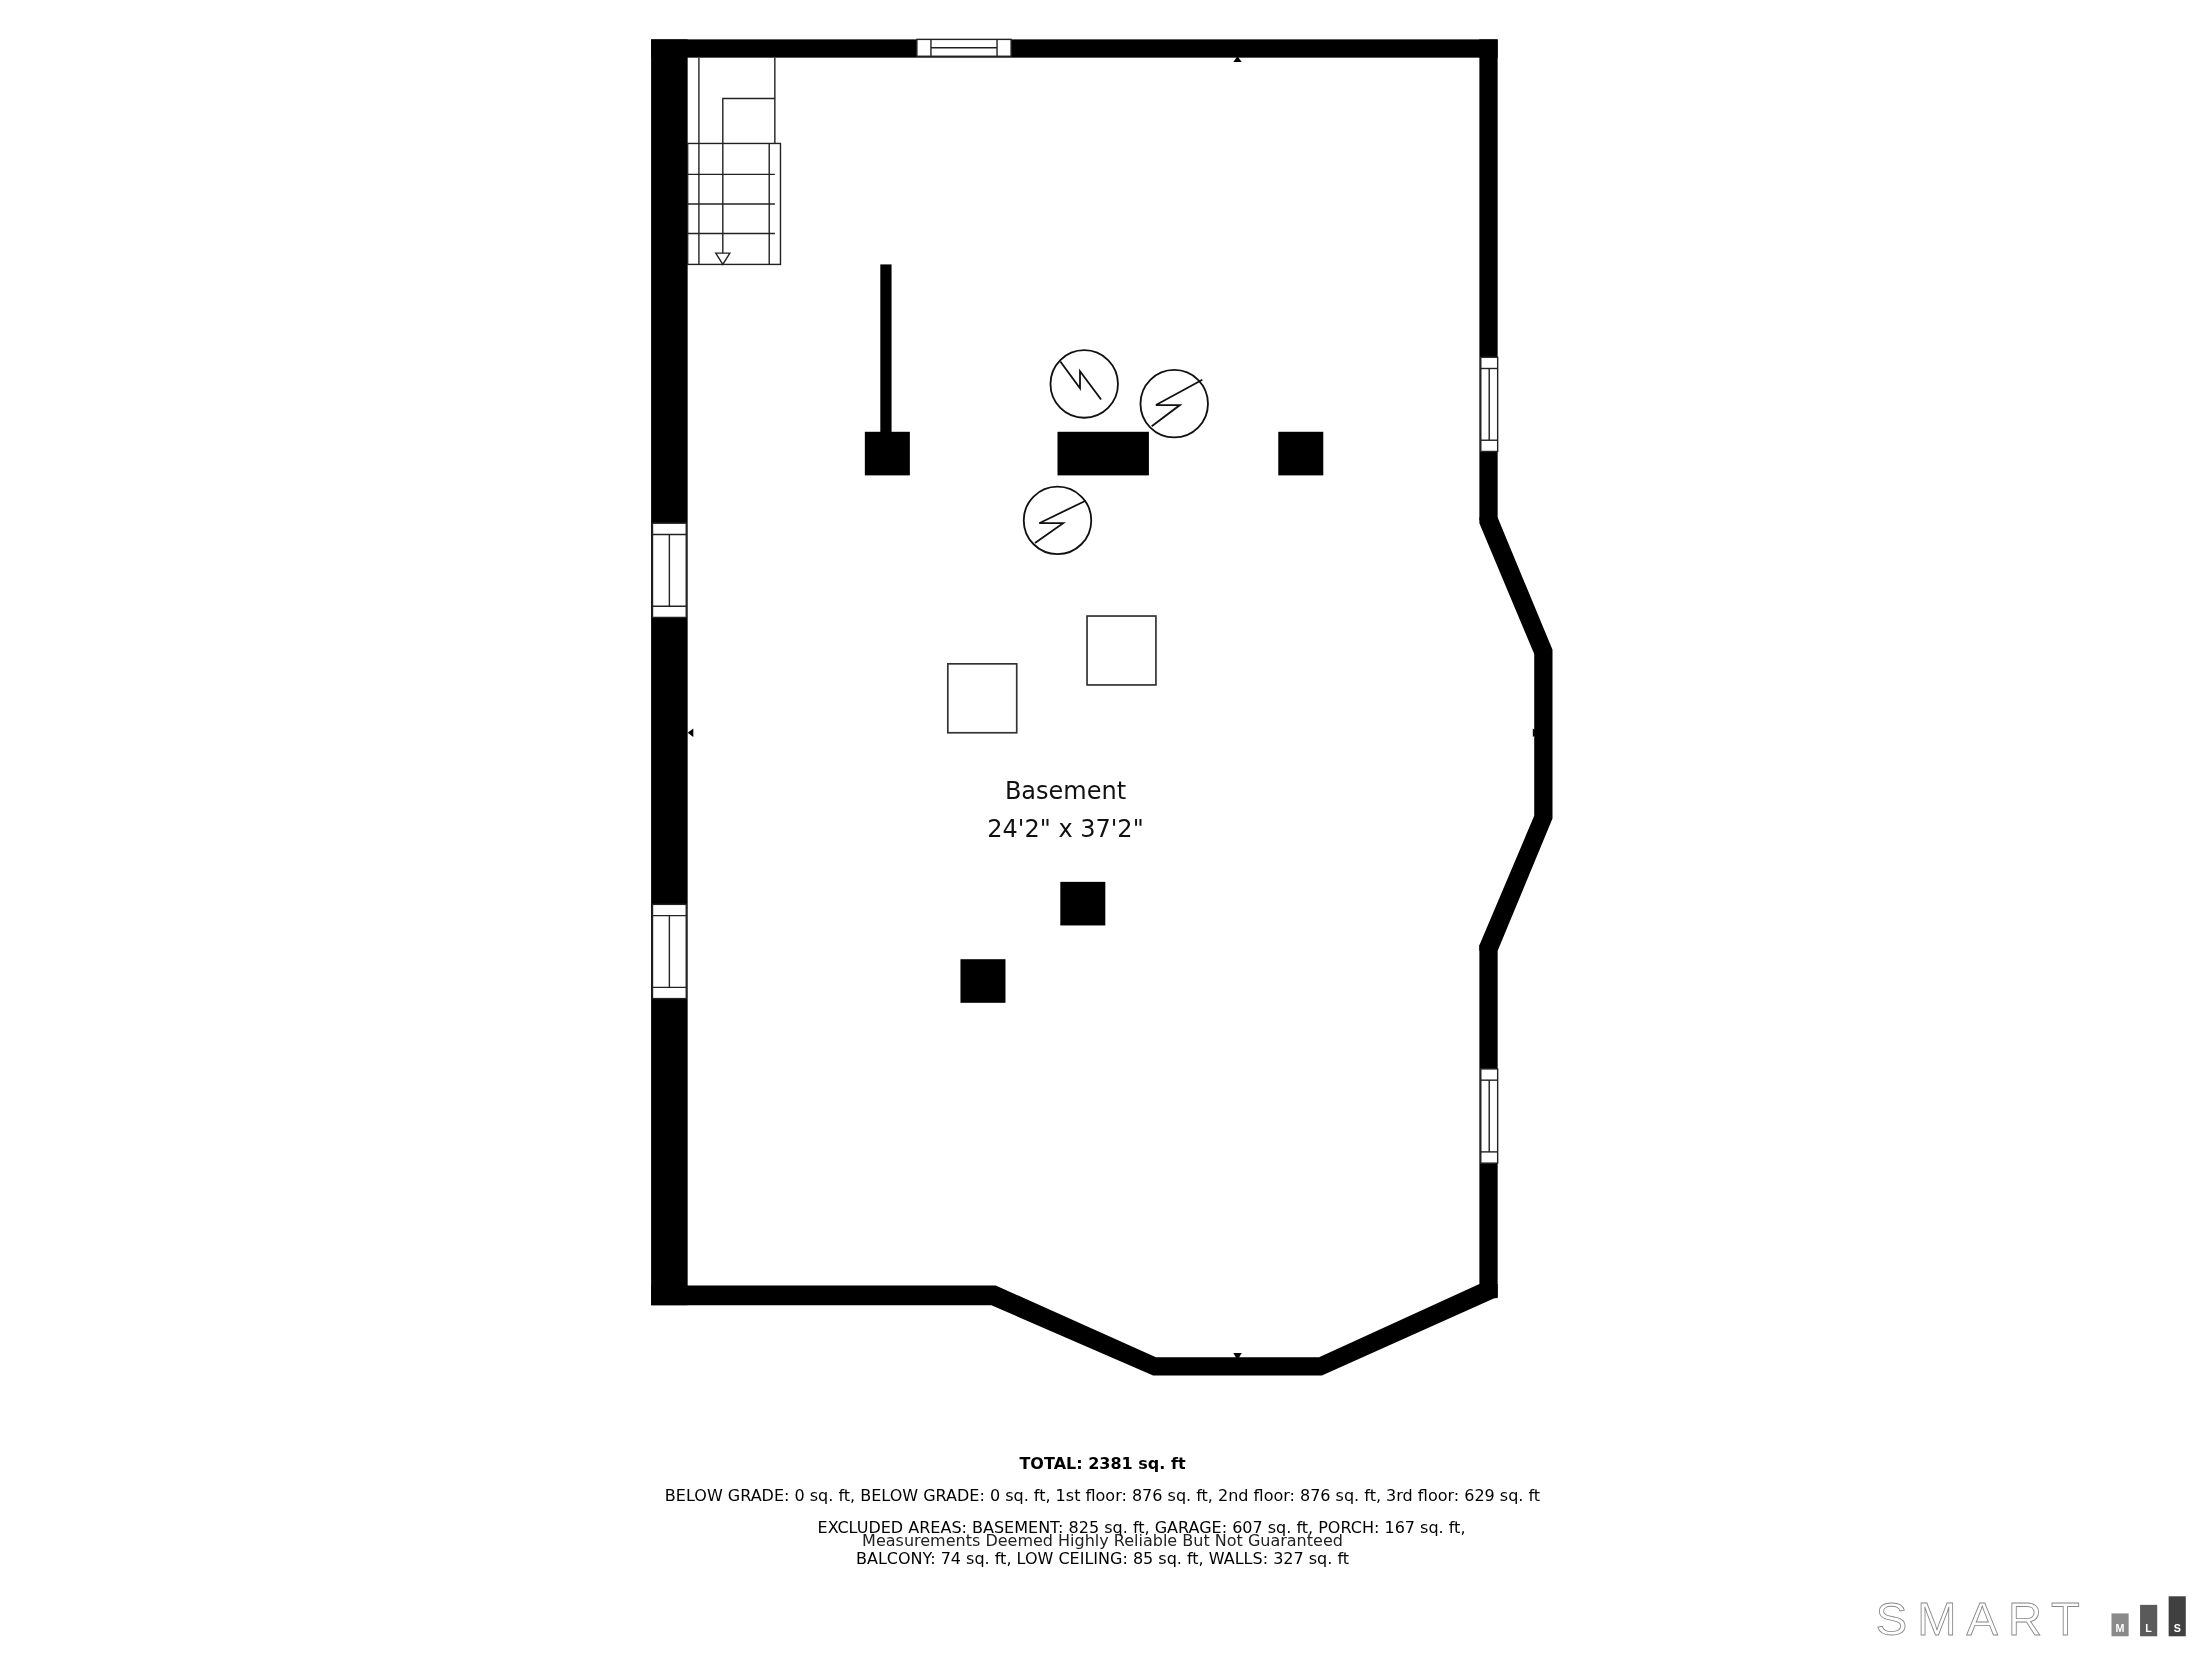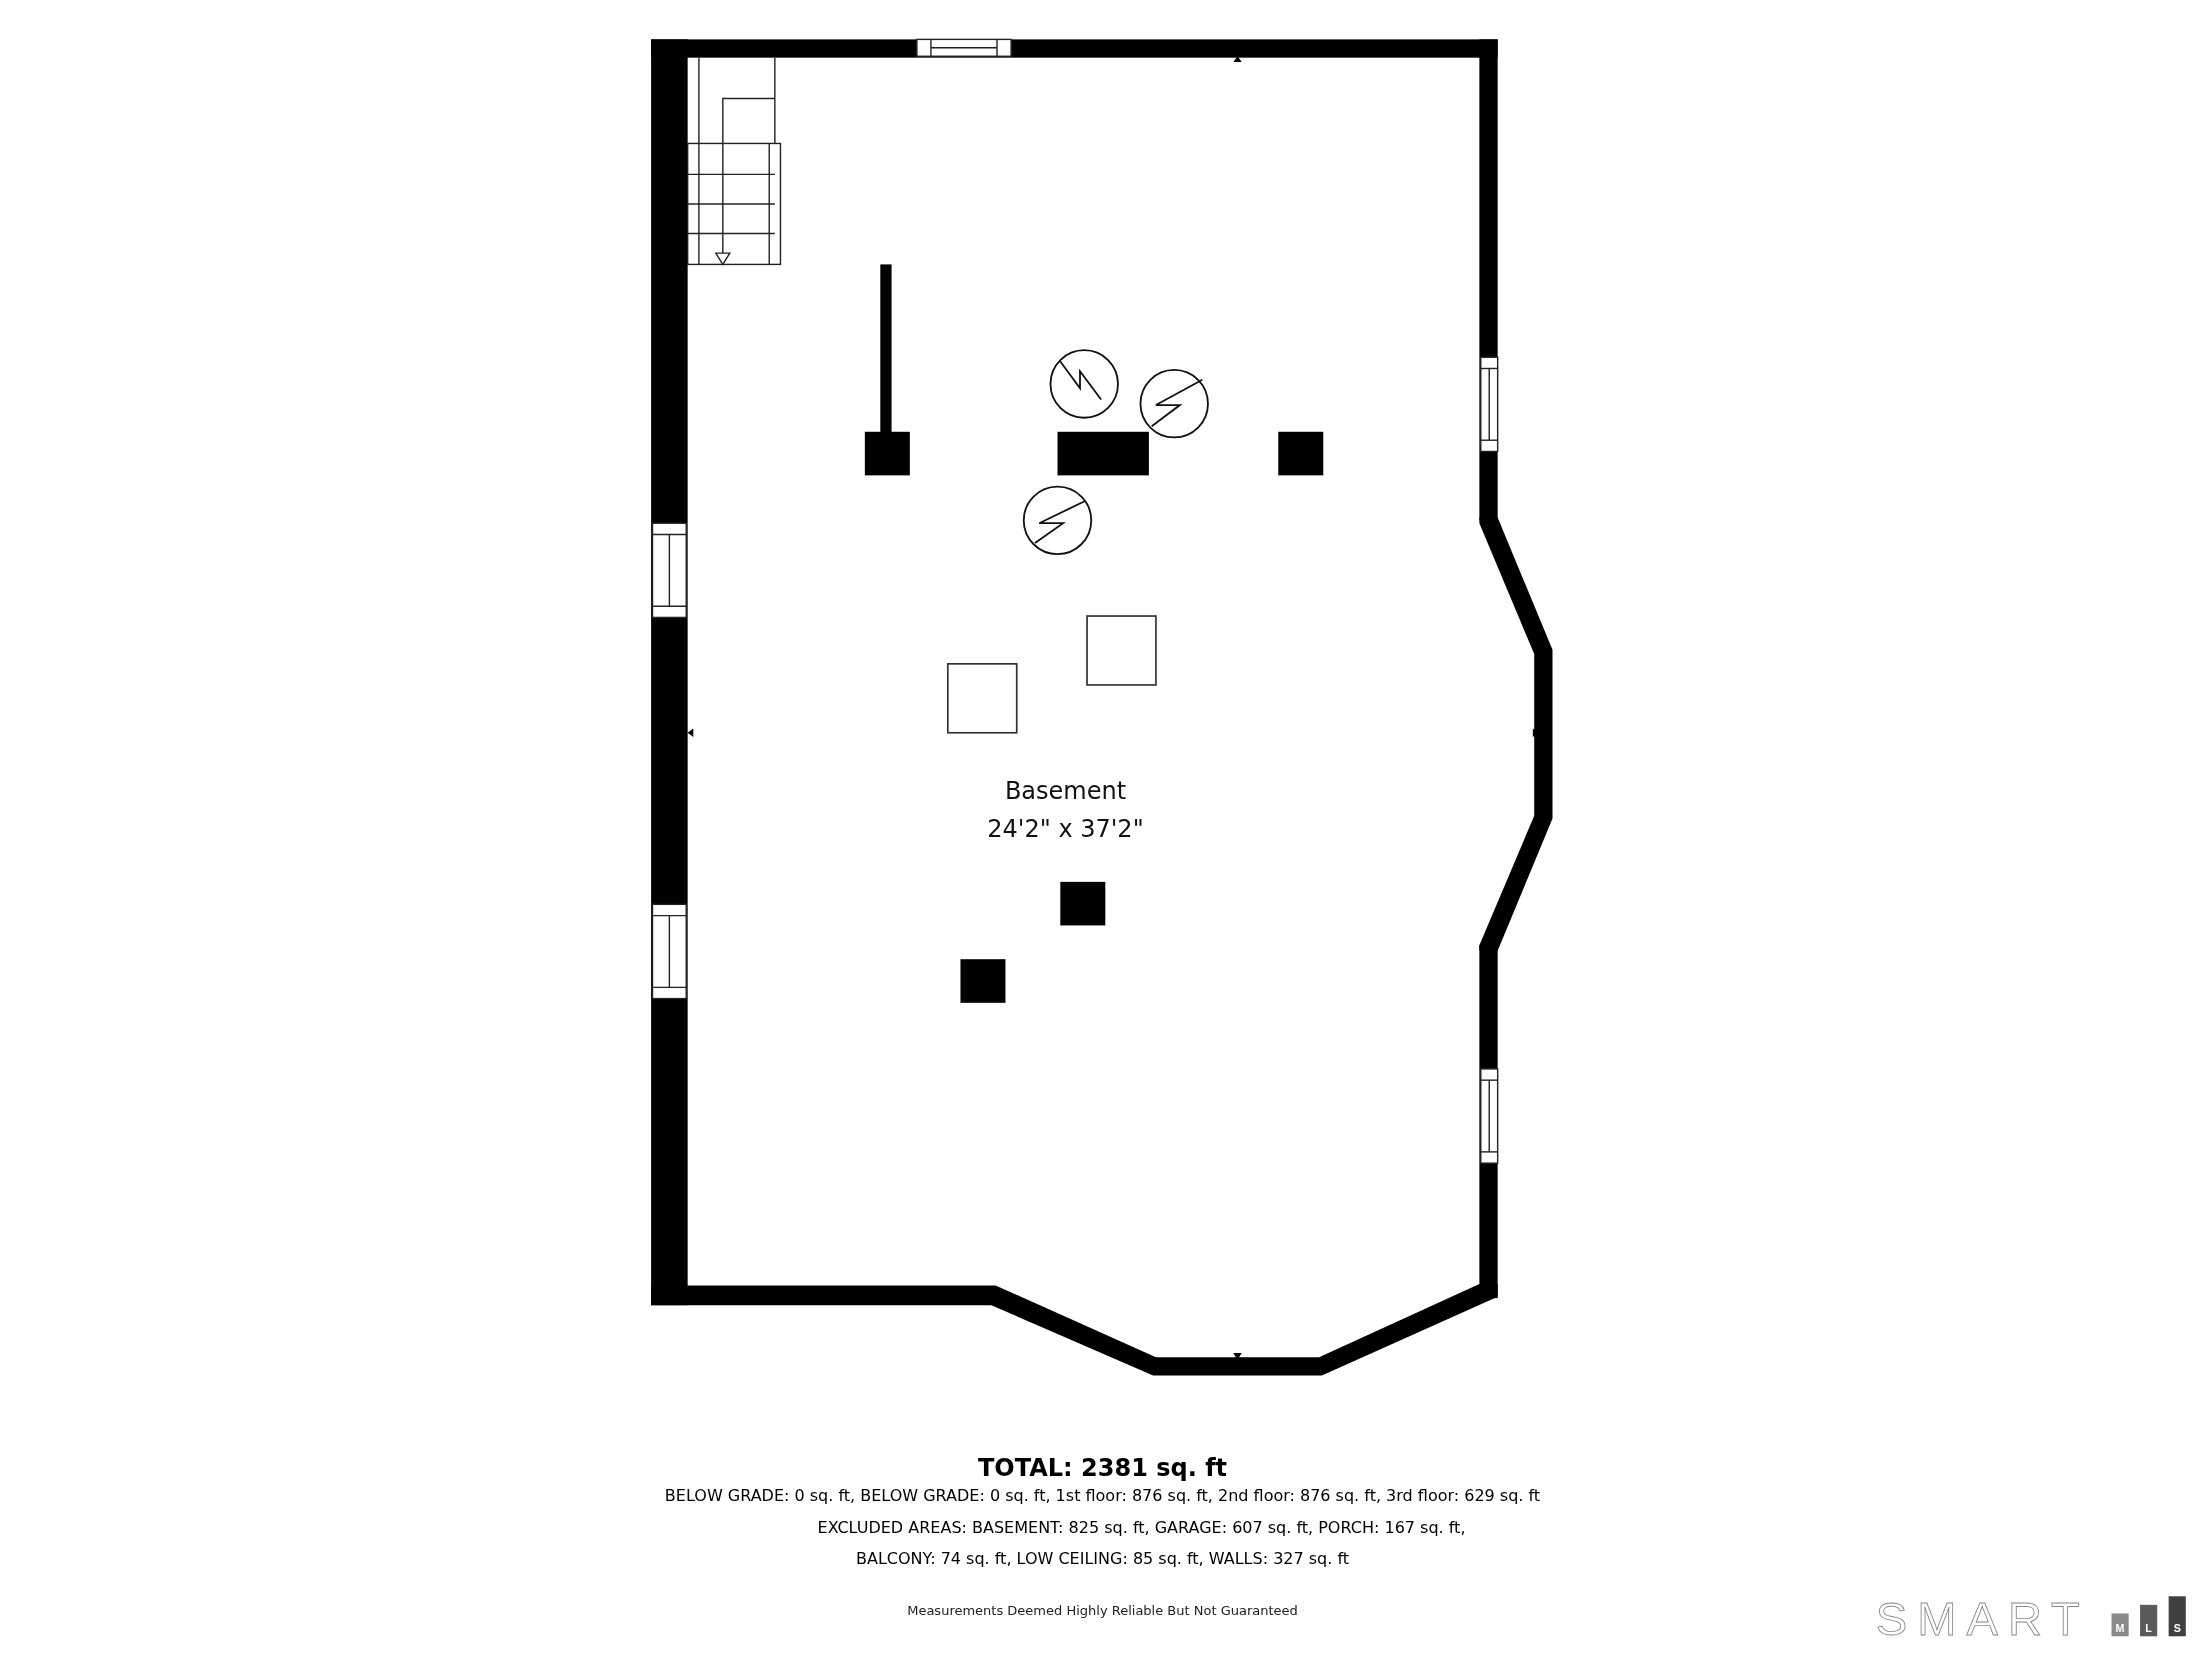--- a/index.html
+++ b/index.html
@@ -4,26 +4,26 @@
   <style>
     html, body { margin: 0; padding: 0; background: #ffffff; }
     body { width: 2205px; height: 1654px; position: relative; overflow: hidden;
            font-family: "DejaVu Sans", "Liberation Sans", sans-serif; color: #000; }
     #plan { position: absolute; left: 0; top: 0; width: 2205px; height: 1654px; }
     .room-label { position: absolute; left: 0; width: 2205px; text-align: center;
                   font-size: 24px; line-height: 1; color: #111; }
     #room-name { top: 779px; left: -37px; }
     #room-dims { top: 817px; left: -37px; }
     .summary { position: absolute; left: 0; width: 2205px; text-align: center; color: #000; }
-    #total { top: 1454px; font-size: 24px; font-weight: bold; }
+    #total { top: 1454px; font-size: 16px; font-weight: bold; }
     .sline { font-size: 16px; }
     #line1 { top: 1486px; }
     #line2 { top: 1518px; margin-left: 39px; }
     #line3 { top: 1549px; }
-    #disclaimer { top: 1603px; font-size: 13px; color: #222; }
+    #disclaimer { top: 1531px; font-size: 16px; color: #222; }
     #logo { position: absolute; left: 1875px; top: 1592px; width: 323px; height: 50px; }
   </style>
 </head>
 <body>
 
 <svg id="plan" viewBox="0 0 1568 1176" preserveAspectRatio="none" xmlns="http://www.w3.org/2000/svg">
 
   <g>
 
     <rect x="463" y="28" width="602" height="13" fill="#000"></rect>

